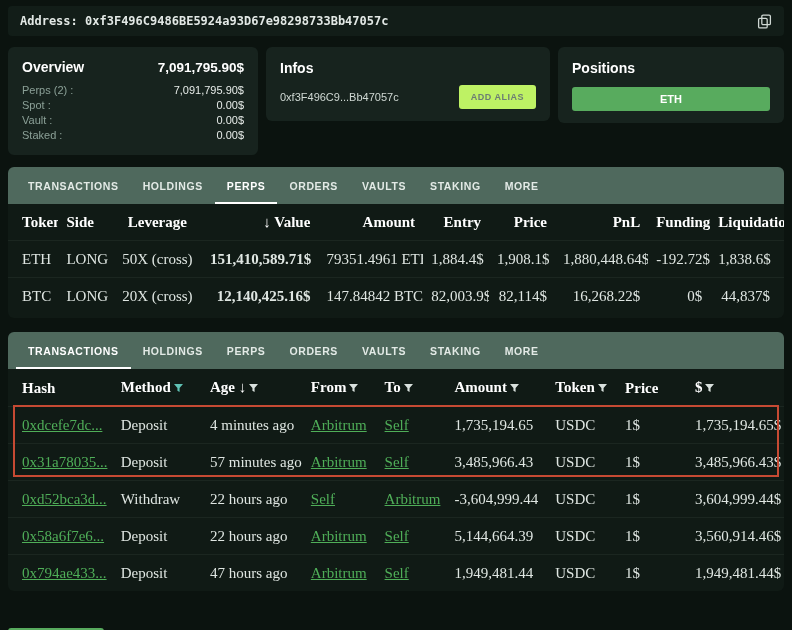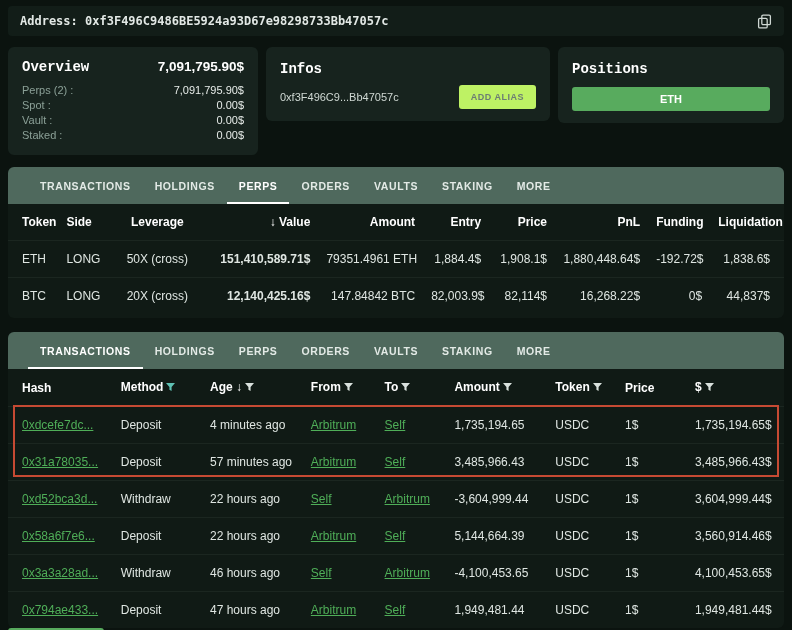--- a/index.html
+++ b/index.html
@@ -22,21 +22,21 @@
   }
   .address-text {
     font-family:"DejaVu Sans Mono", monospace;
     font-size:12px; color:#e2e8e5; font-weight:700;
   }
   .copy-btn { cursor:pointer; display:flex; align-items:center; }
 
   
   .cards-row { margin:8px 8px 0; display:flex; gap:8px; align-items:flex-start; }
   .card { background:#17231e; border-radius:6px; padding:12px 14px; }
-  .card-title { font-size:14px; font-weight:700; color:#fff;font-family:Liberation Mono, monospace; }
+  .card-title { font-size:14px; font-weight:700; color:#fff; }
 
   .card-overview { width:250px; }
   .ov-head { display:flex; justify-content:space-between; align-items:baseline; margin-bottom:8px; }
   .ov-total { font-size:13.5px; font-weight:700; color:#fff; }
   .ov-row { display:flex; justify-content:space-between; font-size:11px; line-height:15px; }
   .ov-label { color:#8ba097; }
   .ov-value { color:#e7ece9; }
 
   .card-infos { width:284px; }
   .inf-row { display:flex; justify-content:space-between; align-items:center; margin-top:8px; gap:10px; }
@@ -52,32 +52,32 @@
   .pos-btn {
     margin-top:10px; width:100%; height:24px;
     background:#58ab5e; border:none; border-radius:3px;
     color:#fff; font-size:11px; font-weight:700; cursor:pointer;
     font-family:"Liberation Sans", sans-serif;
   }
 
   
   .panel { margin:12px 8px 0; background:#101a15; border-radius:6px; overflow:hidden; }
   .panel-tx { margin-top:14px; }
-  .tabstrip { background:#4f695d; height:37px; display:flex; align-items:stretch; padding:0 20px; }
+  .tabstrip { background:#4f695d; height:37px; display:flex; align-items:stretch; padding:0 8px; }
   .tab {
     display:flex; align-items:center; padding:0 12px;
     font-size:10.5px; font-weight:700; letter-spacing:.6px;
     color:#e3eae6; cursor:pointer;
     border-top:2px solid transparent; border-bottom:2px solid transparent;
   }
   .tab.active { color:#fff; border-bottom-color:#ffffff; }
 
   
   .tblwrap { position:relative; }
-  table.tbl { width:100%; border-collapse:collapse; table-layout:fixed; font-size:12px; }
+  table.tbl { width:100%; border-collapse:collapse; table-layout:fixed; font-size:15px;font-family:Liberation Serif, serif; }
   .tbl th { font-weight:700; color:#ffffff; padding:12px 8px; line-height:12px; white-space:nowrap; overflow:hidden; }
   .tbl td { padding:12px 8px; line-height:12px; border-top:1px solid #1b2620; color:#dfe6e2; white-space:nowrap; overflow:hidden; }
   .tbl th:first-child, .tbl td:first-child { padding-left:14px; }
   .tbl th:last-child,  .tbl td:last-child  { padding-right:14px; }
   .al { text-align:left; } .ac { text-align:center; } .ar { text-align:right; }
   .bold { font-weight:700; color:#fff; }
   .green { color:#4fae58; }
   .red { color:#e25555; }
   .link { color:#4fae58; text-decoration:underline; cursor:pointer; }
   .funnel { color:#d9e1dd; display:inline-block; vertical-align:-1px; margin-left:3px; cursor:pointer; }
@@ -311,31 +311,20 @@
             <td class="al">Deposit</td>
             <td class="al">22 hours ago</td>
             <td class="al"><span class="link">Arbitrum</span></td>
             <td class="al"><span class="link">Self</span></td>
             <td class="al green">5,144,664.39</td>
             <td class="al">USDC</td>
             <td class="al">1$</td>
             <td class="al">3,560,914.46$</td>
           </tr>
           <tr>
-            <td class="al"><span class="link">0x3a3a28ad...</span></td>
-            <td class="al">Withdraw</td>
-            <td class="al">46 hours ago</td>
-            <td class="al"><span class="link">Self</span></td>
-            <td class="al"><span class="link">Arbitrum</span></td>
-            <td class="al red">-4,100,453.65</td>
-            <td class="al">USDC</td>
-            <td class="al">1$</td>
-            <td class="al">4,100,453.65$</td>
-          </tr>
-          <tr>
             <td class="al"><span class="link">0x794ae433...</span></td>
             <td class="al">Deposit</td>
             <td class="al">47 hours ago</td>
             <td class="al"><span class="link">Arbitrum</span></td>
             <td class="al"><span class="link">Self</span></td>
             <td class="al green">1,949,481.44</td>
             <td class="al">USDC</td>
             <td class="al">1$</td>
             <td class="al">1,949,481.44$</td>
           </tr>

